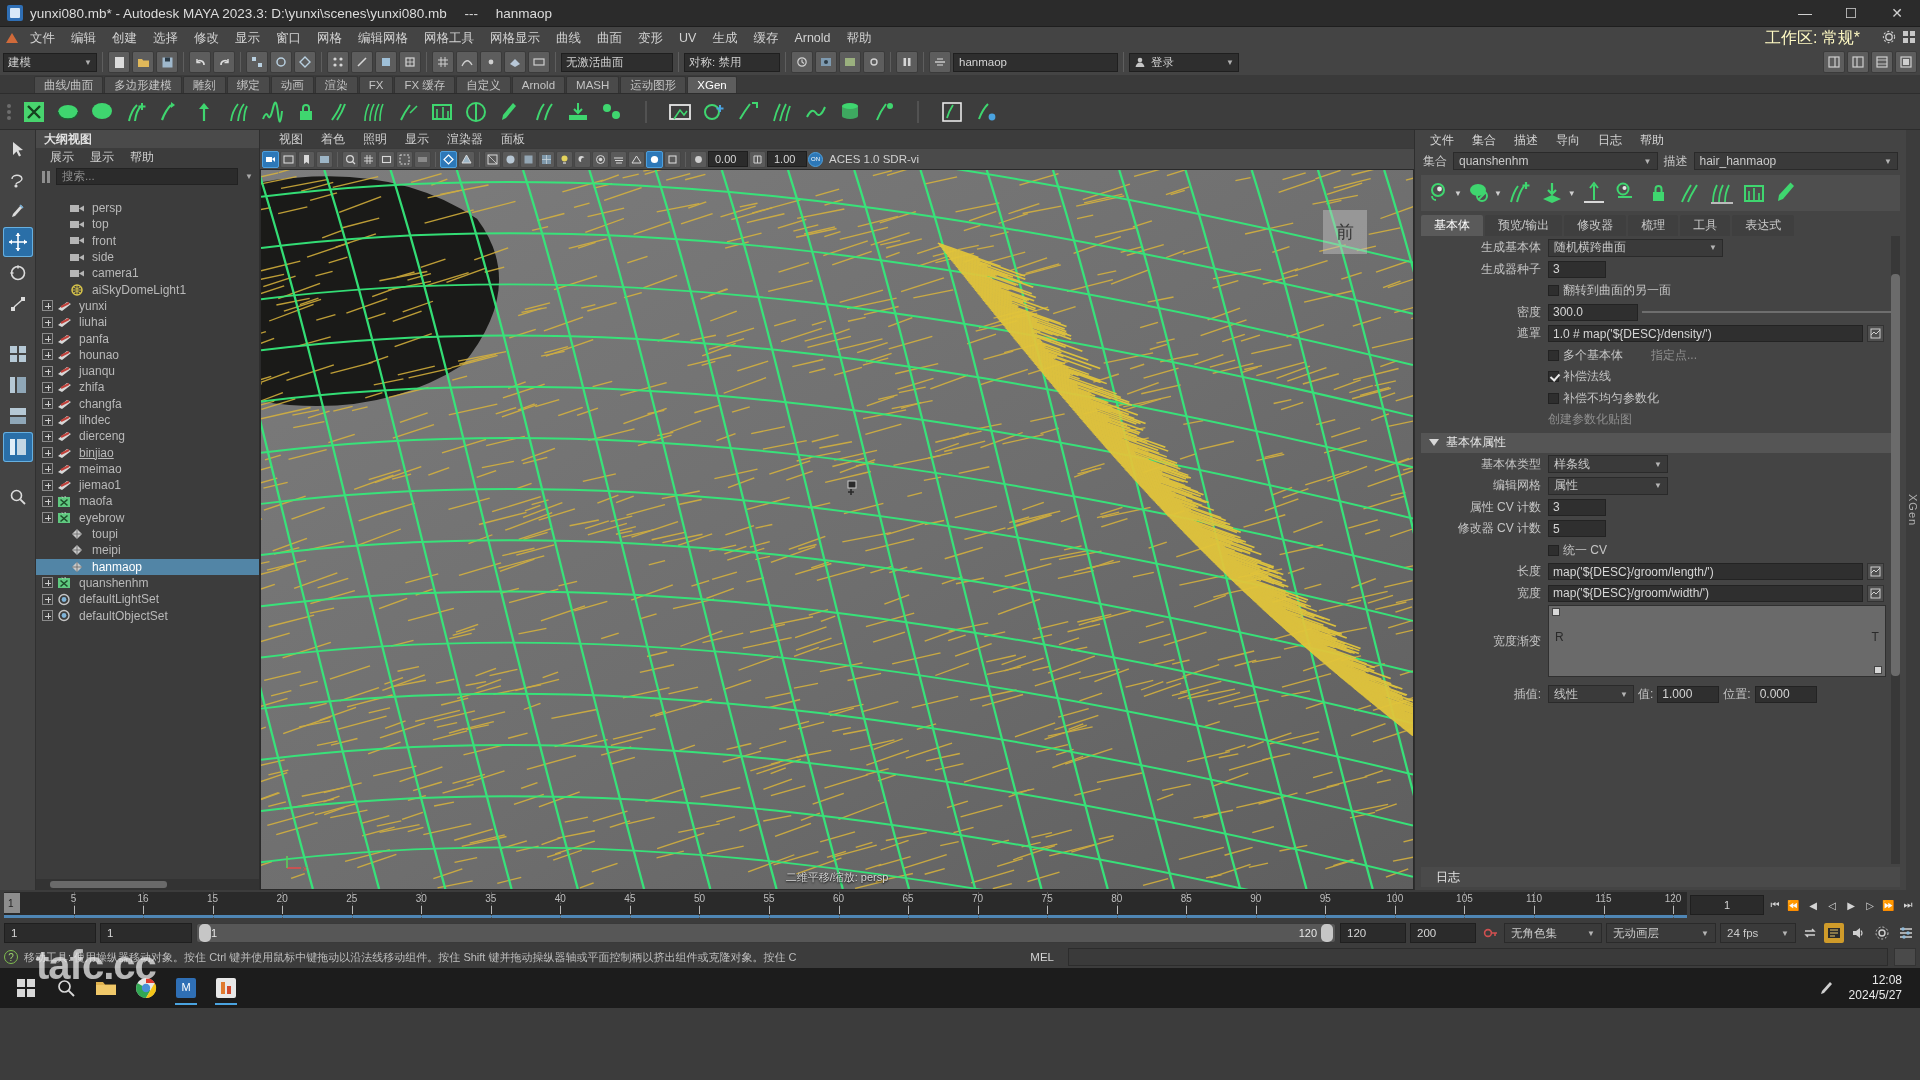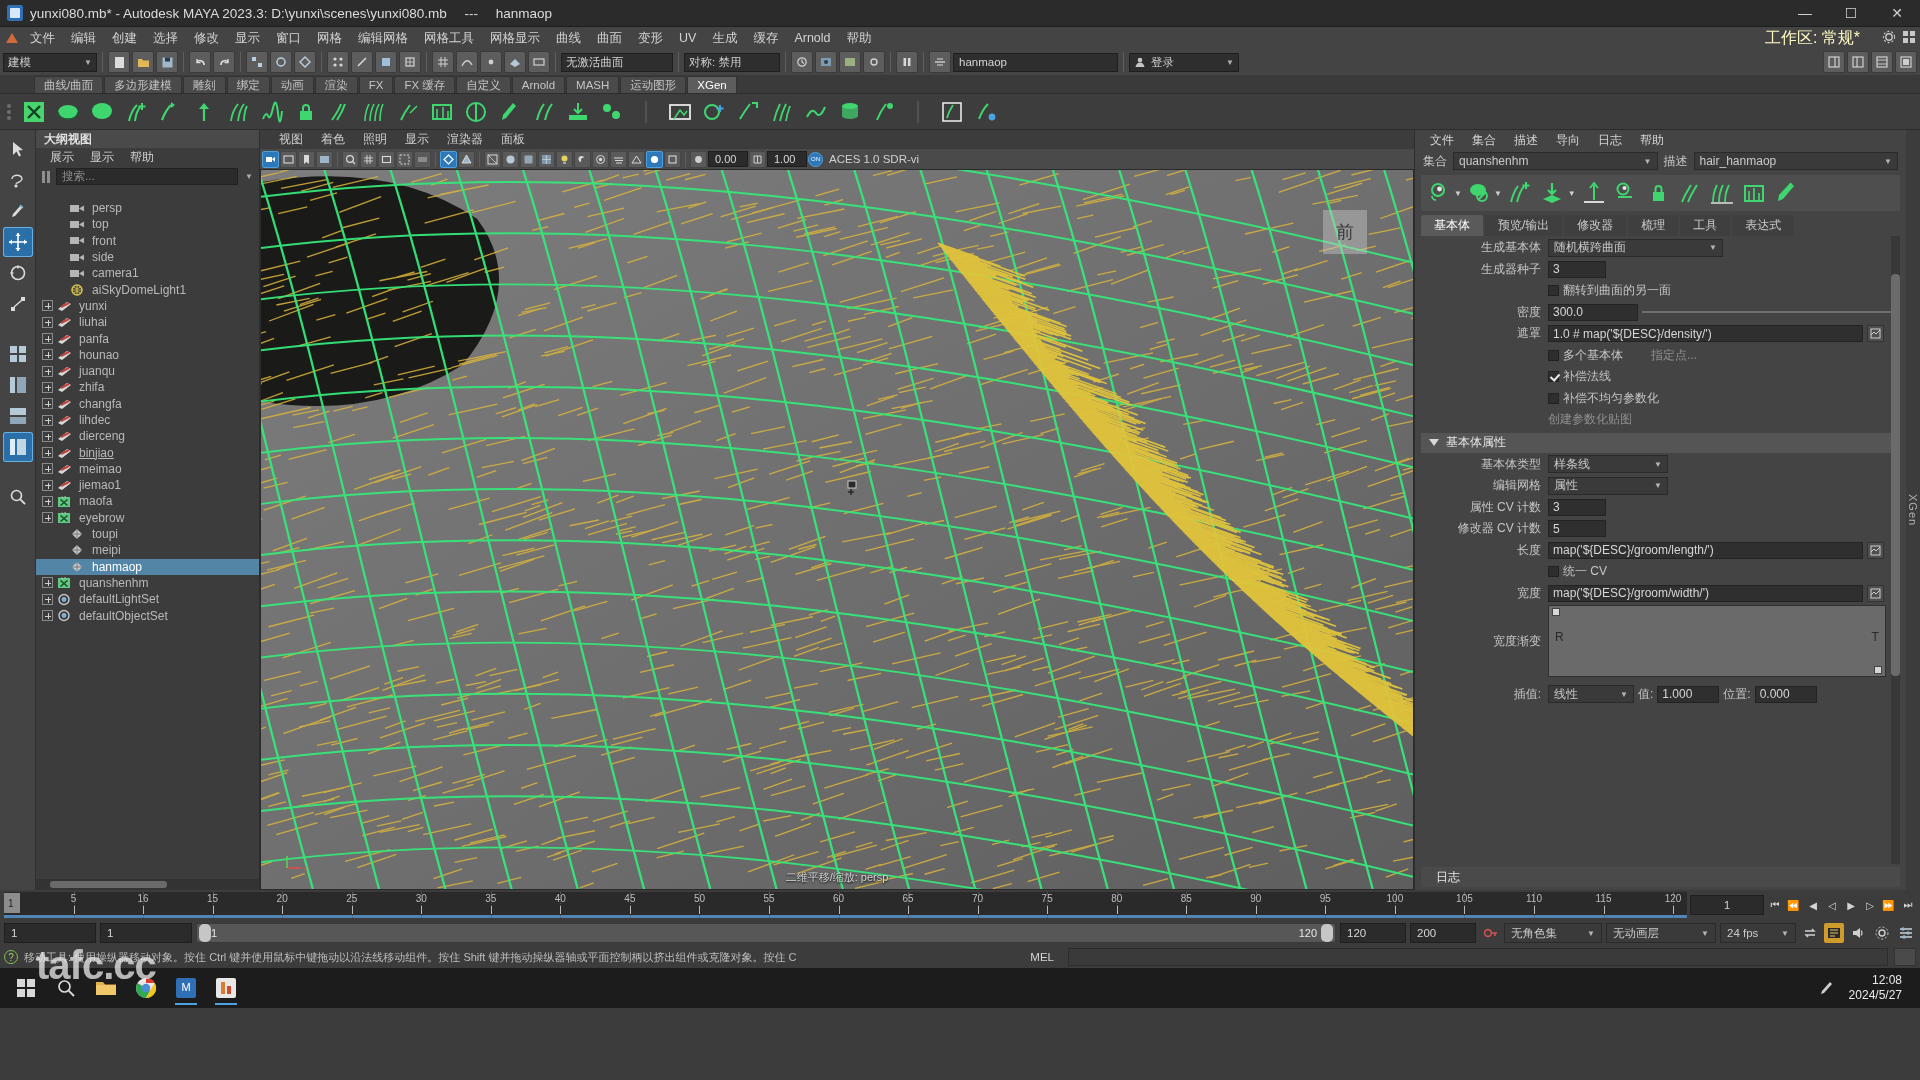--- a/index.html
+++ b/index.html
@@ -2787,37 +2787,37 @@
               <div class="pinput" style="width:58px">3</div>
             </div>
         </div>
         <div class="pr">
           <div class="plbl">修改器 CV 计数</div>
           <div class="pctl">
               <div class="pinput" style="width:58px">5</div>
             </div>
         </div>
         <div class="pr">
+          <div class="plbl"></div>
+          <div class="pctl">
+            <div class="cb"></div>
+            <span class="cbl">统一 CV</span>
+          </div>
+        </div>
+        <div class="pr">
           <div class="plbl">长度</div>
           <div class="pctl">
             <div class="pinput" style="flex:1;min-width:0;overflow:hidden;white-space:nowrap">map('${DESC}/groom/length/')</div>
             <div class="mapbtn">
                 <svg width="11" height="11" viewBox="0 0 11 11">
                   <rect x="1" y="1" width="9" height="9" fill="none" stroke="#cfcfcf" stroke-width="1"></rect>
                   <path d="M1 7l3-3 2 2 4-4" stroke="#cfcfcf" stroke-width="1" fill="none"></path>
                 </svg>
               </div>
             <div class="arrowbtn">▼</div>
-          </div>
-        </div>
-        <div class="pr">
-          <div class="plbl"></div>
-          <div class="pctl">
-            <div class="cb"></div>
-            <span class="cbl">统一 CV</span>
           </div>
         </div>
         <div class="pr">
           <div class="plbl">宽度</div>
           <div class="pctl">
             <div class="pinput" style="flex:1;min-width:0;overflow:hidden;white-space:nowrap">map('${DESC}/groom/width/')</div>
             <div class="mapbtn">
                 <svg width="11" height="11" viewBox="0 0 11 11">
                   <rect x="1" y="1" width="9" height="9" fill="none" stroke="#cfcfcf" stroke-width="1"></rect>
                   <path d="M1 7l3-3 2 2 4-4" stroke="#cfcfcf" stroke-width="1" fill="none"></path>

